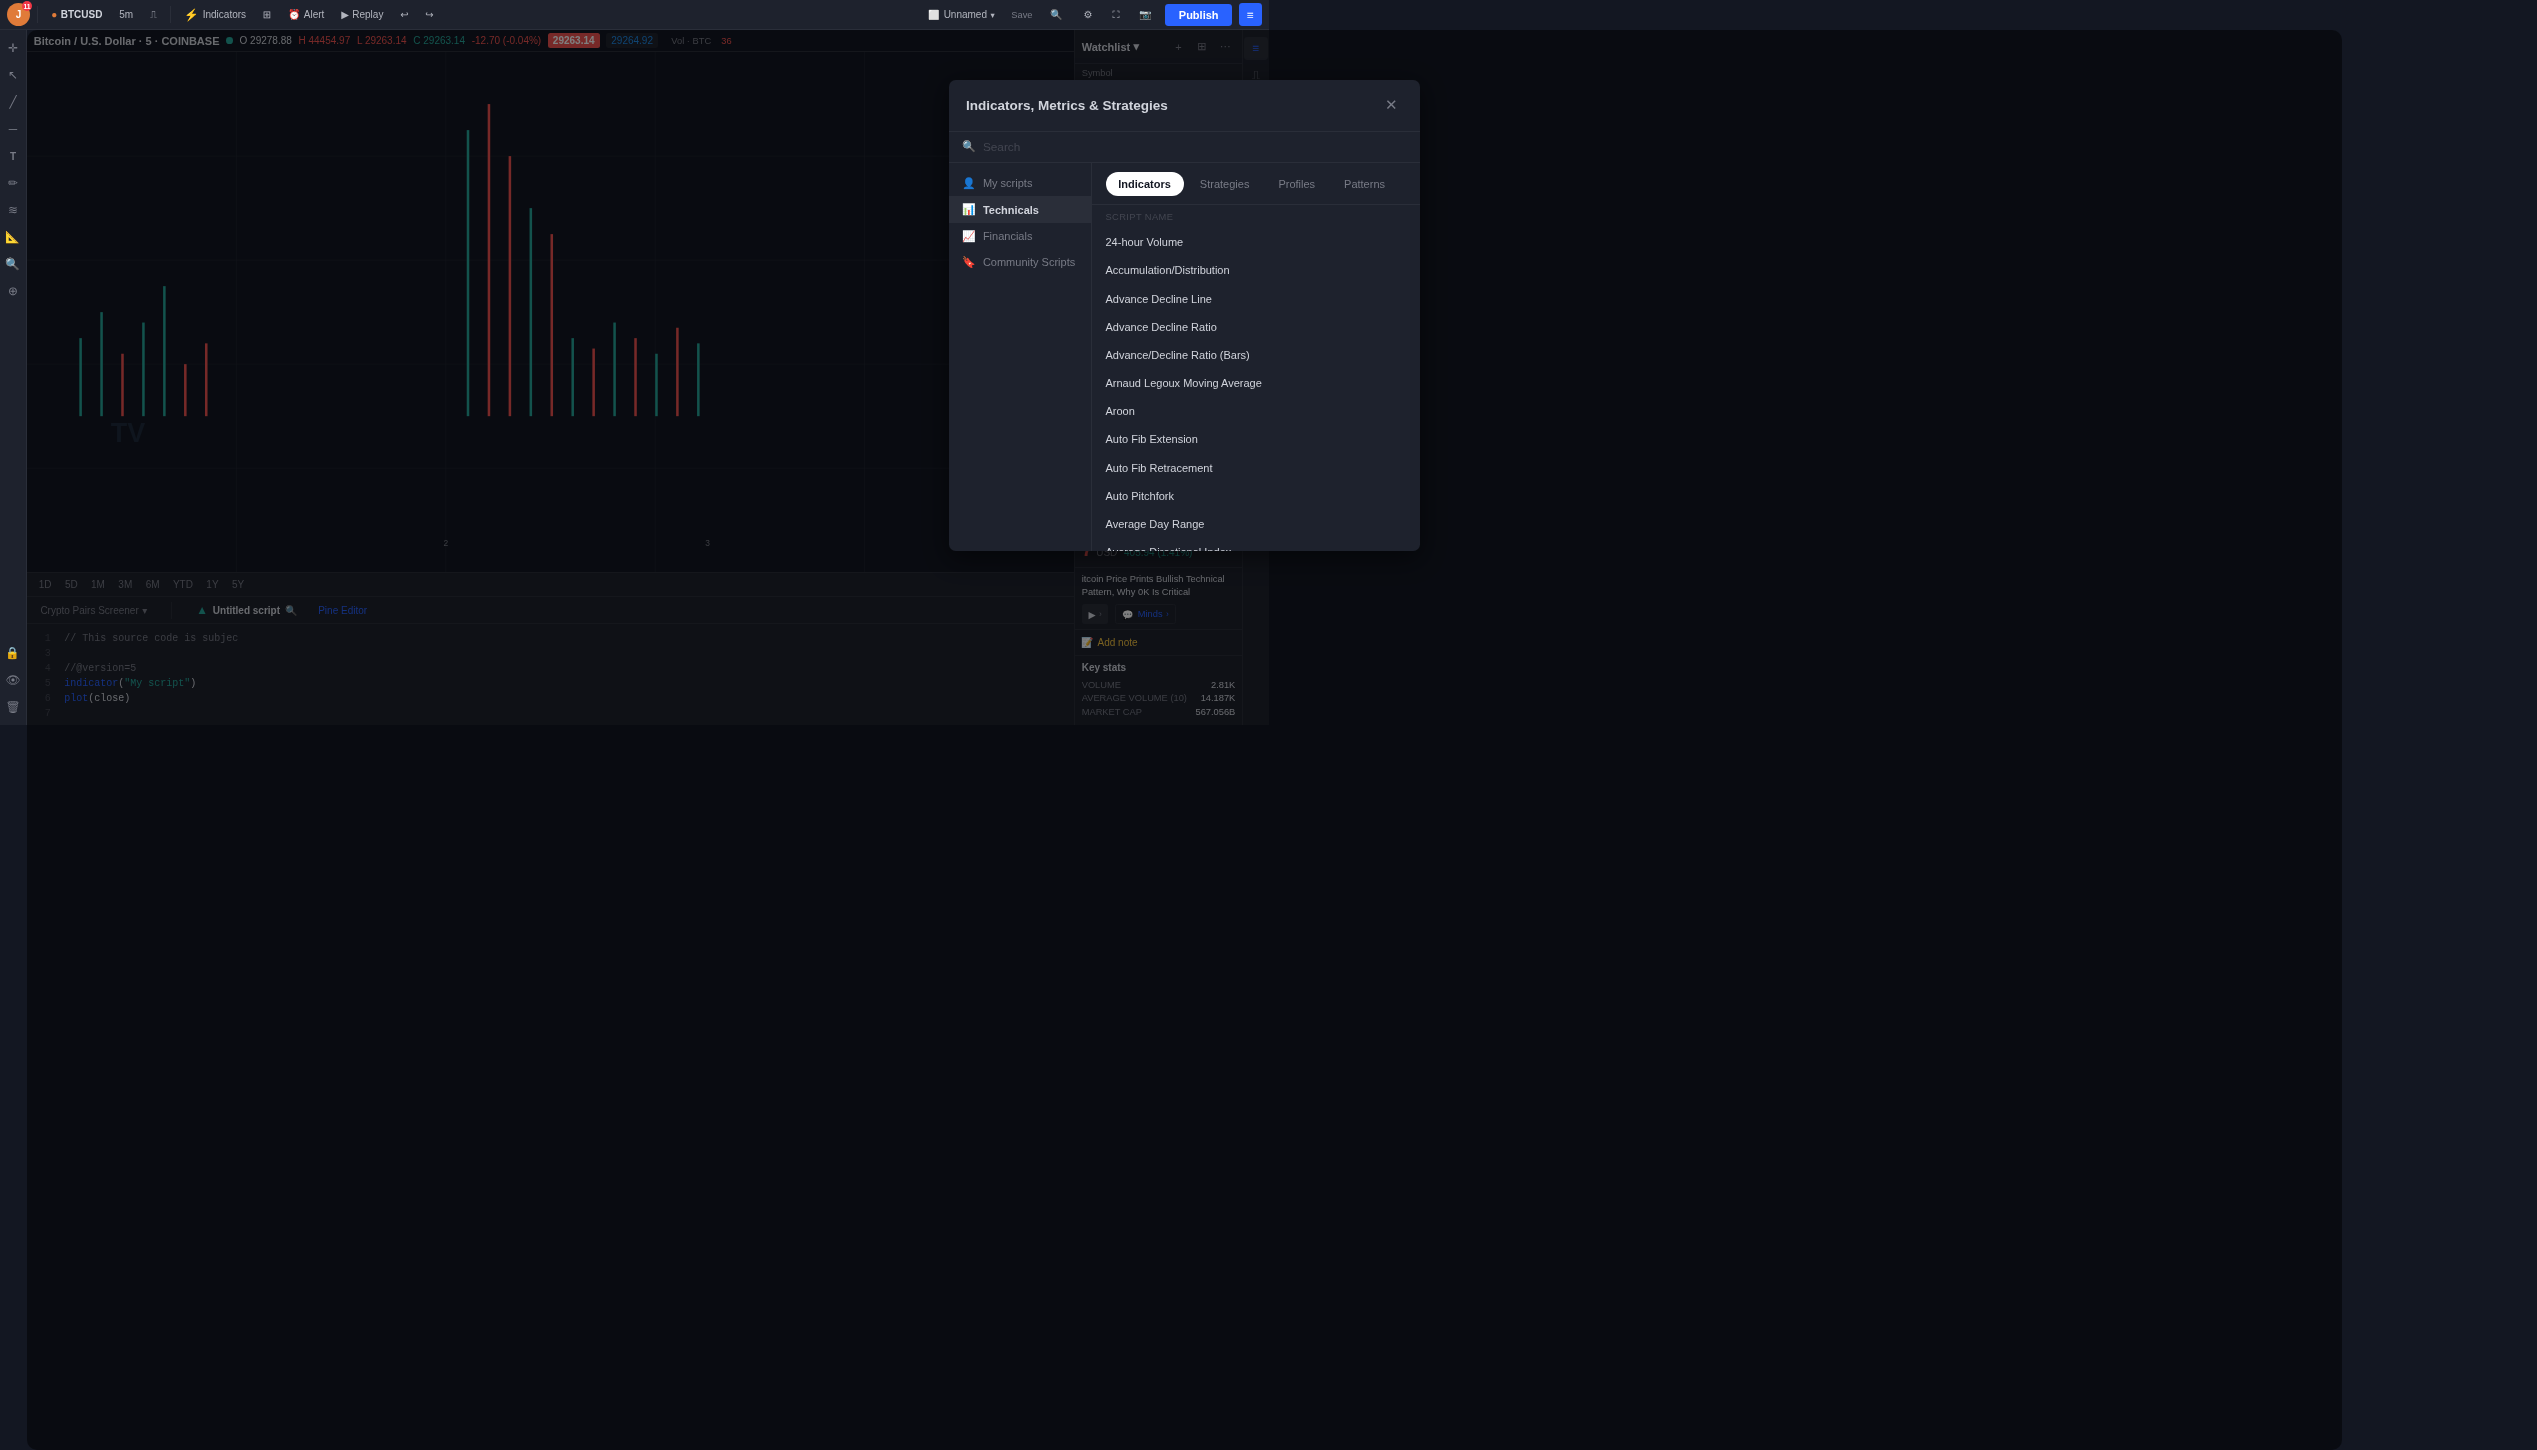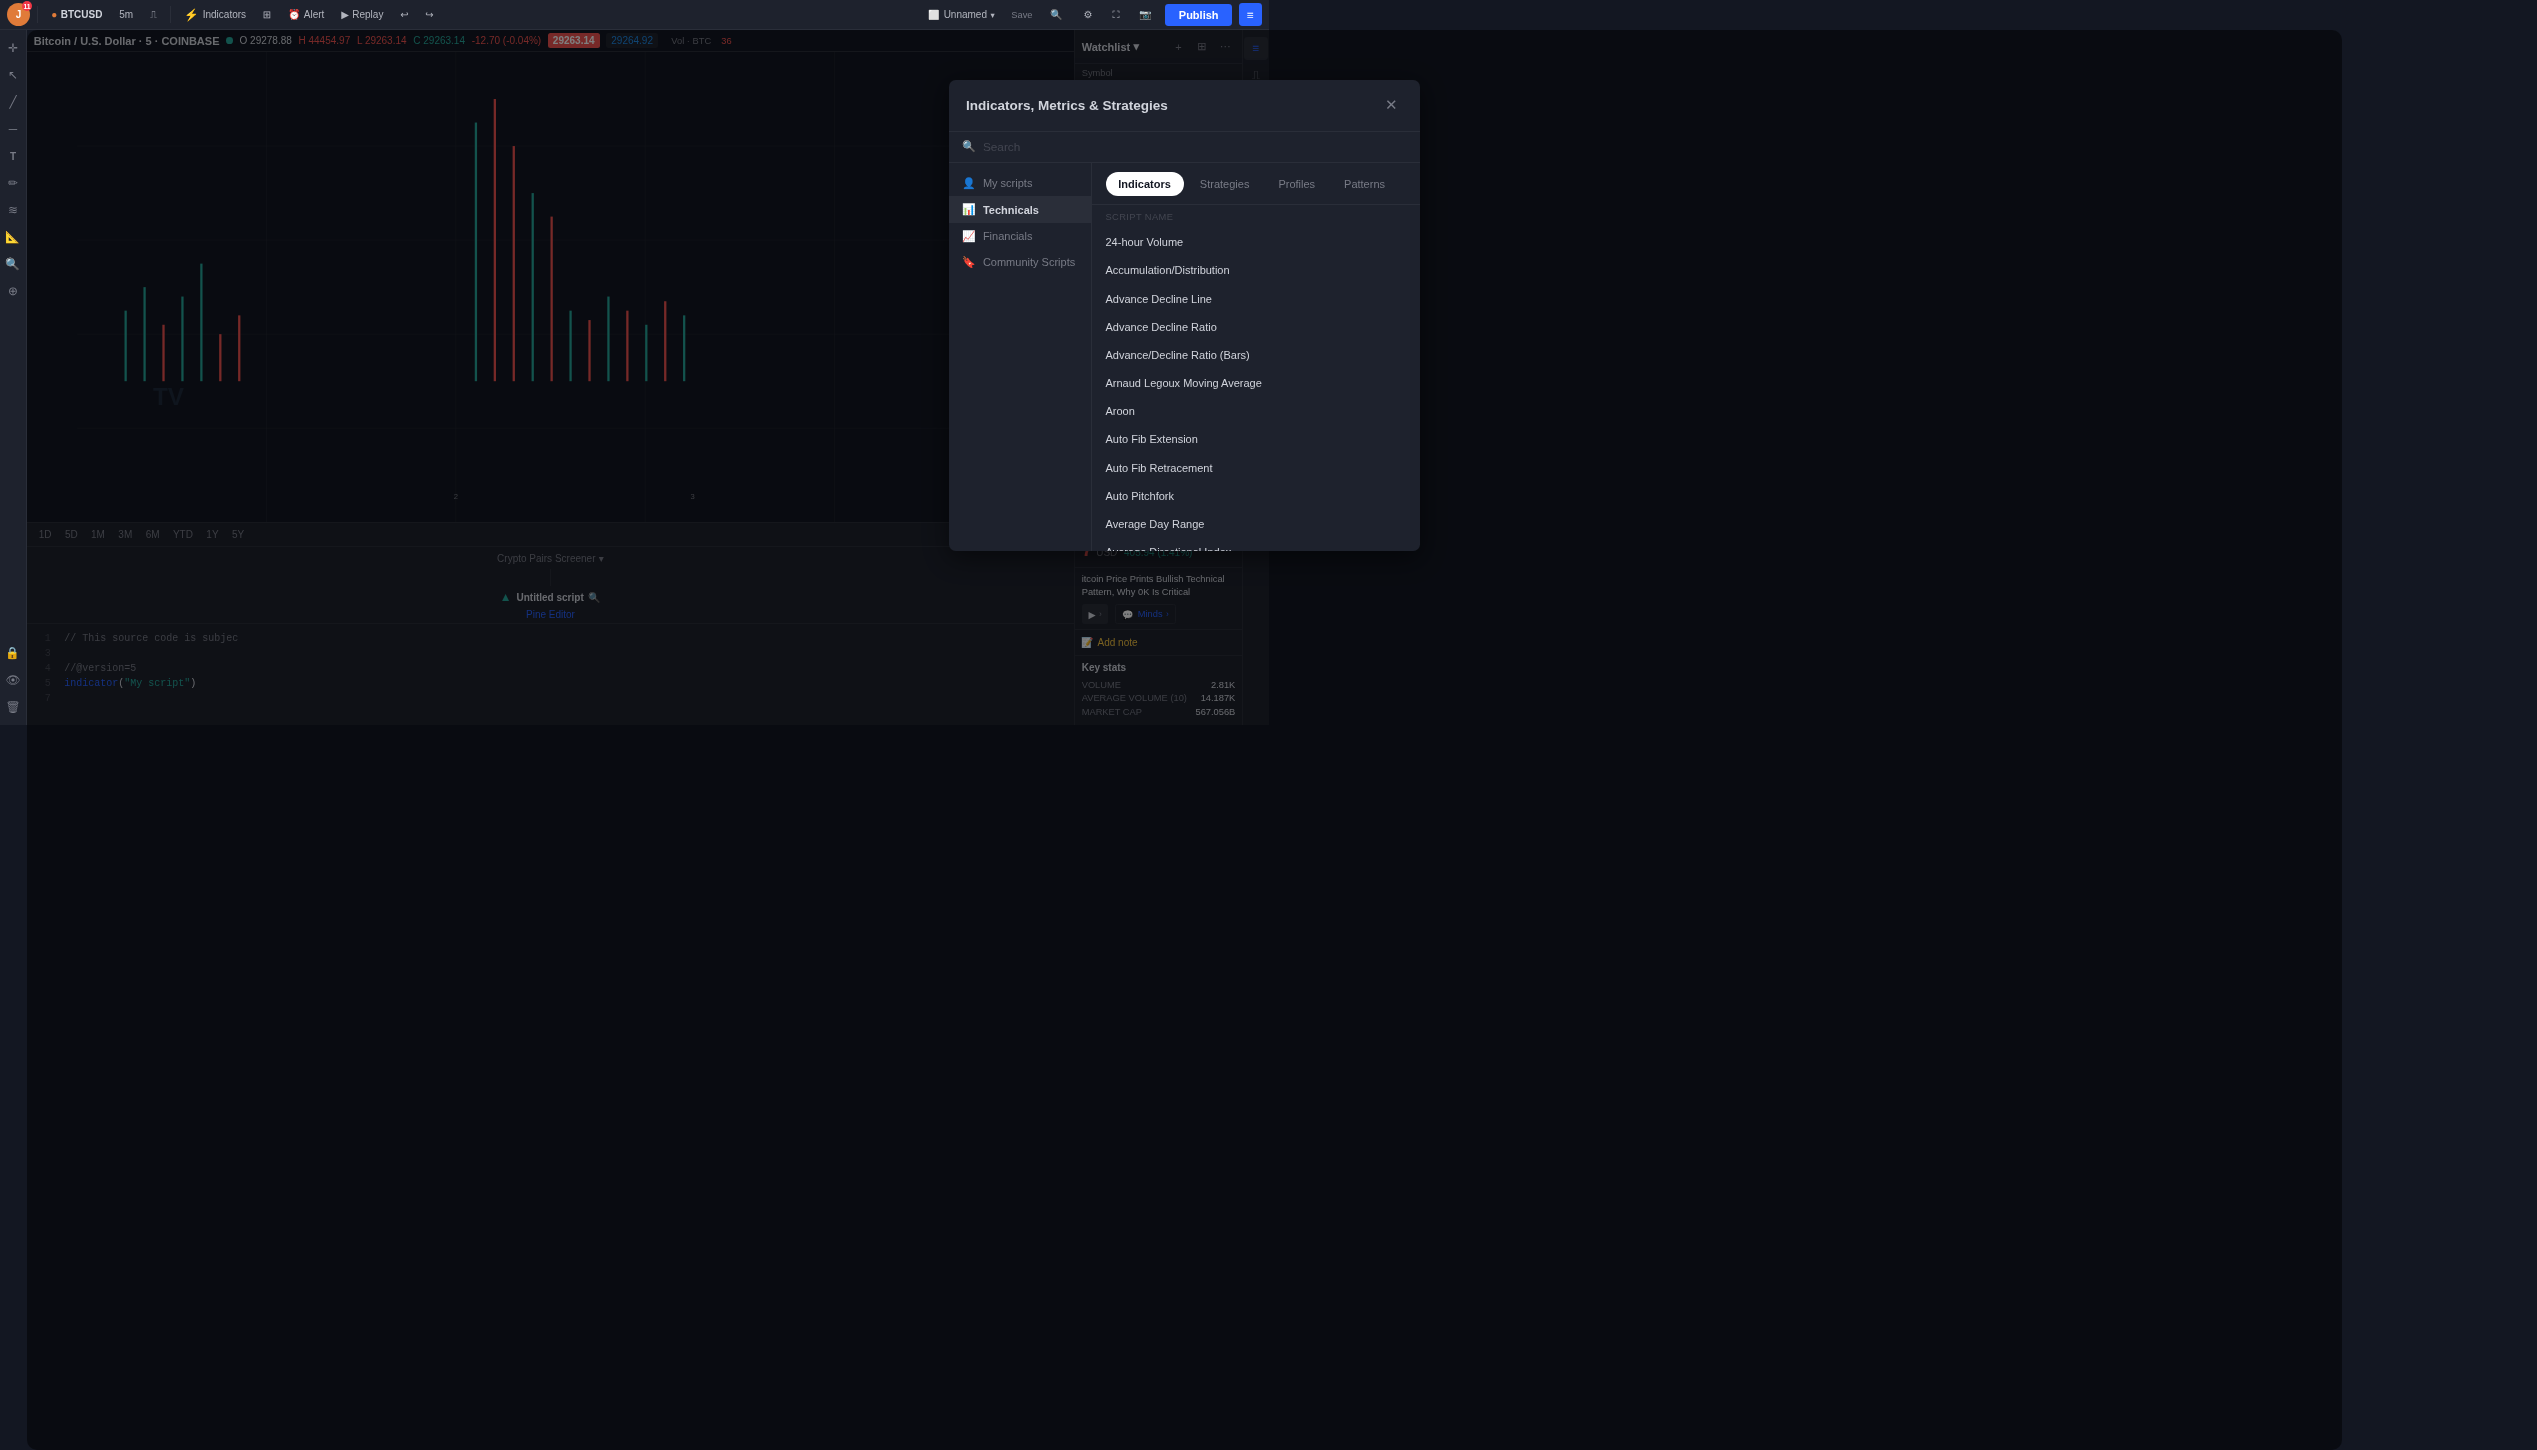--- a/index.html
+++ b/index.html
@@ -149,22 +149,21 @@
       cursor: pointer;
       font-size: 10px;
       color: #787b86;
     }
     .editor-tabs {
       display: flex;
       align-items: center;
       padding: 3.4px 6.7px;
       background: #1e222d;
       border-bottom: 0.8px solid #2a2e39;
-      gap: 2px;
-      flex-direction: column;
+      gap: 14px;
     }
     .pine-editor-btn {
       color: #2962ff;
       font-size: 10px;
       cursor: pointer;
     }
     .code-area {
       background: #1e222d;
       padding: 6.7px;
       font-family: 'Courier New', monospace;
@@ -620,20 +619,26 @@
           <span class="line-num">4</span>
           <span class="code-comment">//@version=5</span>
         </div>
         <div class="code-line">
           <span class="line-num">5</span>
           <span class="code-default">
             <span style="color:#2962ff">indicator</span><span style="color:#d1d4dc">(</span><span style="color:#26a69a">"My script"</span><span style="color:#d1d4dc">)</span>
           </span>
         </div>
         <div class="code-line">
+          <span class="line-num">6</span>
+          <span class="code-default">
+            <span style="color:#2962ff">plot</span><span style="color:#d1d4dc">(</span><span style="color:#d1d4dc">close</span><span style="color:#d1d4dc">)</span>
+          </span>
+        </div>
+        <div class="code-line">
           <span class="line-num">7</span>
           <span class="code-default"></span>
         </div>
       </div>
     </div>
   </div>
 
   <div class="right-panel">
     <div class="watchlist-header">
       <div class="watchlist-title">

